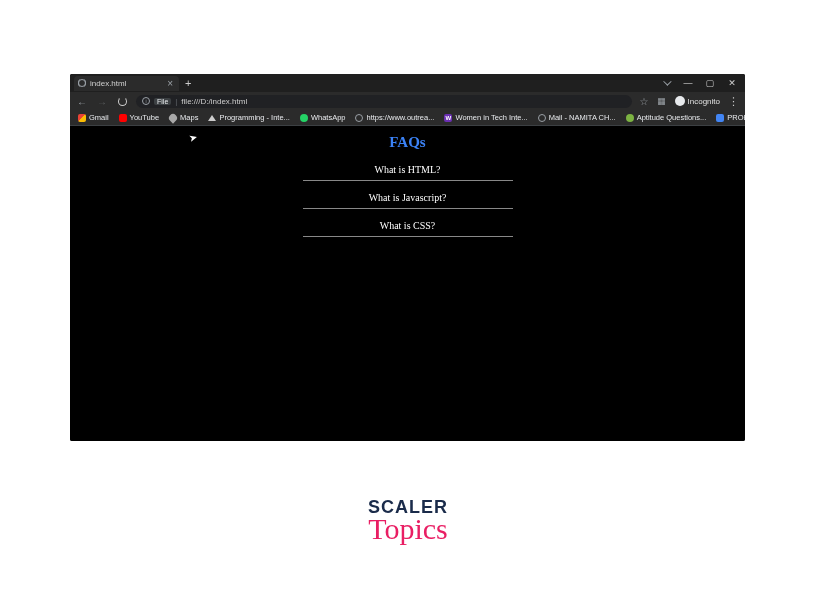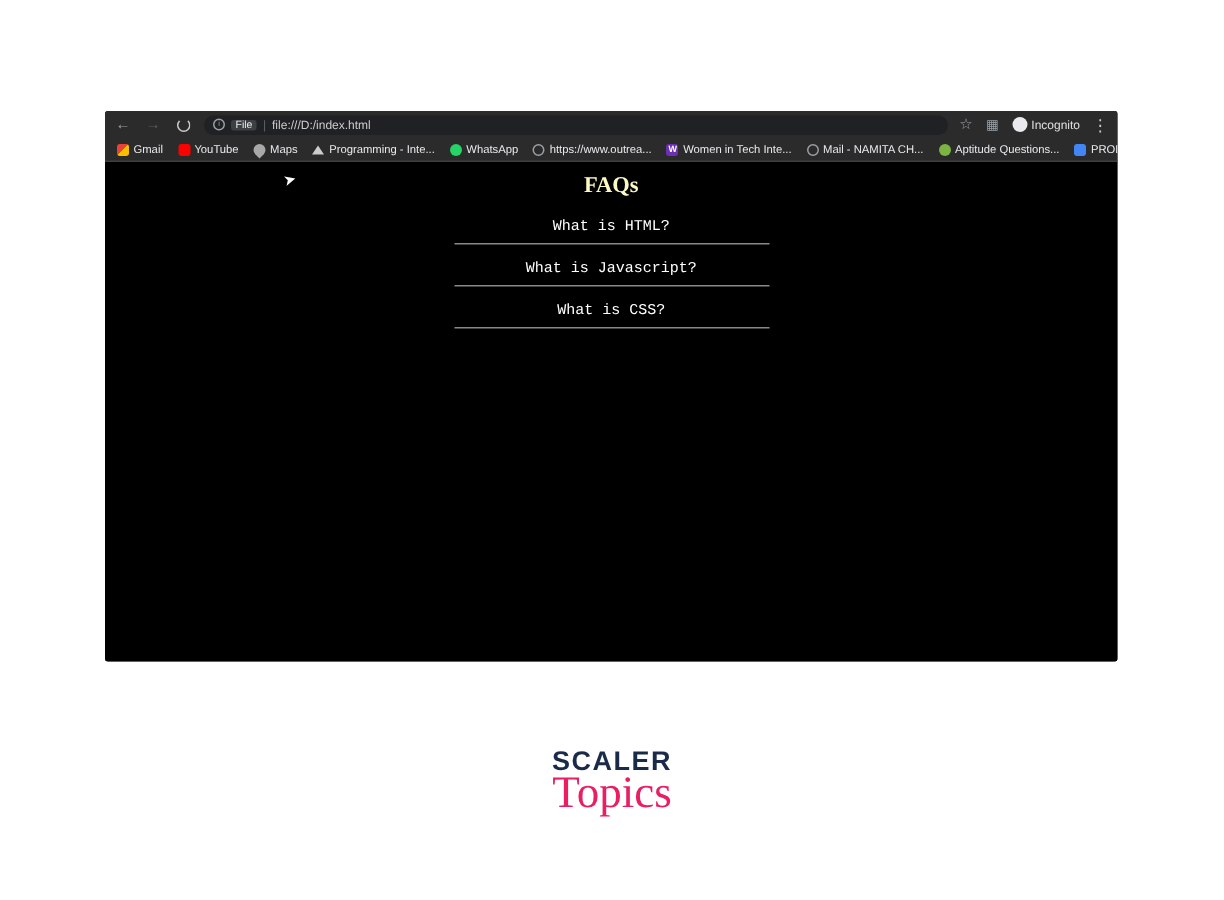--- a/index.html
+++ b/index.html
@@ -105,25 +105,25 @@
     .page-content {
       flex: 1;
       background: #000;
       display: flex;
       flex-direction: column;
       align-items: center;
       padding-top: 8px;
       position: relative;
     }
     .cursor { position:absolute; left:119px; top:6px; color:#fff; font-size:10px; pointer-events:none; transform:rotate(-15deg); }
-    .faq-title { color: #fef9c3; font-family: "Times New Roman", serif; font-size: 15px; font-weight: bold; margin-bottom: 8px; }
+    .faq-title { color: #3b82f6; font-family: "Times New Roman", serif; font-size: 15px; font-weight: bold; margin-bottom: 8px; }
     .faq-item {
       width: 210px;
       color: #fff;
-      font-family: Liberation Mono, monospace;
+      font-family: Liberation Serif, serif;
       font-size: 10px;
       text-align: center;
       padding: 5px 0;
       border-bottom: 1px solid #888;
       margin-bottom: 6px;
       cursor: pointer;
     }
     .scaler-logo {
       position: absolute;
       top: 475px;
@@ -134,20 +134,38 @@
       margin-top: 24px;
     }
     .scaler-text { font-family: Arial, sans-serif; font-weight: 900; font-size: 18px; letter-spacing: 1px; color: #1a2b4a; }
     .topics-text { font-family: "Brush Script MT", cursive; font-size: 30px; color: #e91e63; }
   </style>
 </head>
 <body>
 
 <div class="browser-window">
 
+  <div class="titlebar">
+    <div class="tab-strip">
+      <div class="tab">
+        <span class="globe-icon"></span>
+        <span>index.html</span>
+        <span class="tab-close">×</span>
+      </div>
+      <span class="new-tab">+</span>
+    </div>
+    <div class="window-controls">
+      <span class="win-ctrl">
+          <span class="chevron"></span>
+        </span>
+      <span class="win-ctrl">—</span>
+      <span class="win-ctrl">▢</span>
+      <span class="win-ctrl">✕</span>
+    </div>
+  </div>
 
   <div class="addressbar">
     <span class="nav-btn">←</span>
     <span class="nav-btn" style="opacity:.4">→</span>
     <span class="nav-btn">
         <span class="reload-icon"></span>
       </span>
     <div class="url-field">
       <span class="info-icon">i</span>
       <span class="file-chip">File</span>

